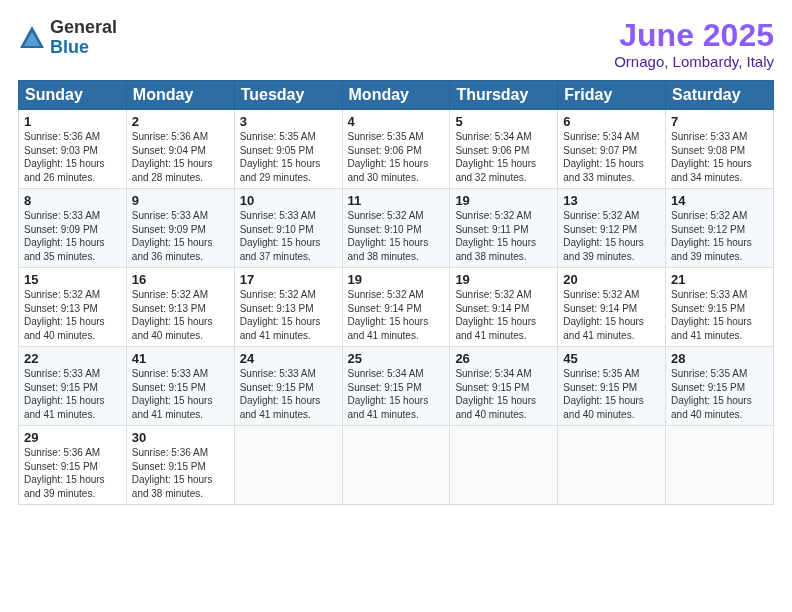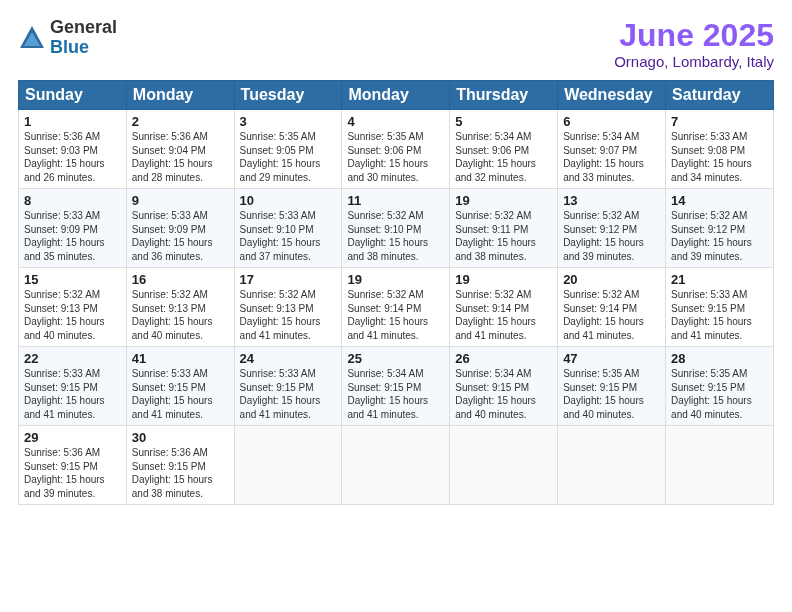--- a/index.html
+++ b/index.html
@@ -129,21 +129,21 @@
   </div>
 
   <table class="calendar">
     <thead>
       <tr>
         <th>Sunday</th>
         <th>Monday</th>
         <th>Tuesday</th>
         <th>Monday</th>
         <th>Thursday</th>
-        <th>Wednesday</th>
+        <th>Friday</th>
         <th>Saturday</th>
       </tr>
     </thead>
     <tbody id="calendar-body">
     <tr>
           <td>
             <span class="day-num">1</span>
             <div class="day-info">Sunrise: 5:36 AM<br>Sunset: 9:03 PM<br>Daylight: 15 hours and 26 minutes.</div>
           </td>
           <td>
@@ -246,21 +246,21 @@
           </td>
           <td>
             <span class="day-num">25</span>
             <div class="day-info">Sunrise: 5:34 AM<br>Sunset: 9:15 PM<br>Daylight: 15 hours and 41 minutes.</div>
           </td>
           <td>
             <span class="day-num">26</span>
             <div class="day-info">Sunrise: 5:34 AM<br>Sunset: 9:15 PM<br>Daylight: 15 hours and 40 minutes.</div>
           </td>
           <td>
-            <span class="day-num">47</span>
+            <span class="day-num">45</span>
             <div class="day-info">Sunrise: 5:35 AM<br>Sunset: 9:15 PM<br>Daylight: 15 hours and 40 minutes.</div>
           </td>
           <td>
             <span class="day-num">28</span>
             <div class="day-info">Sunrise: 5:35 AM<br>Sunset: 9:15 PM<br>Daylight: 15 hours and 40 minutes.</div>
           </td>
         </tr>
         <tr>
           <td>
             <span class="day-num">29</span>

